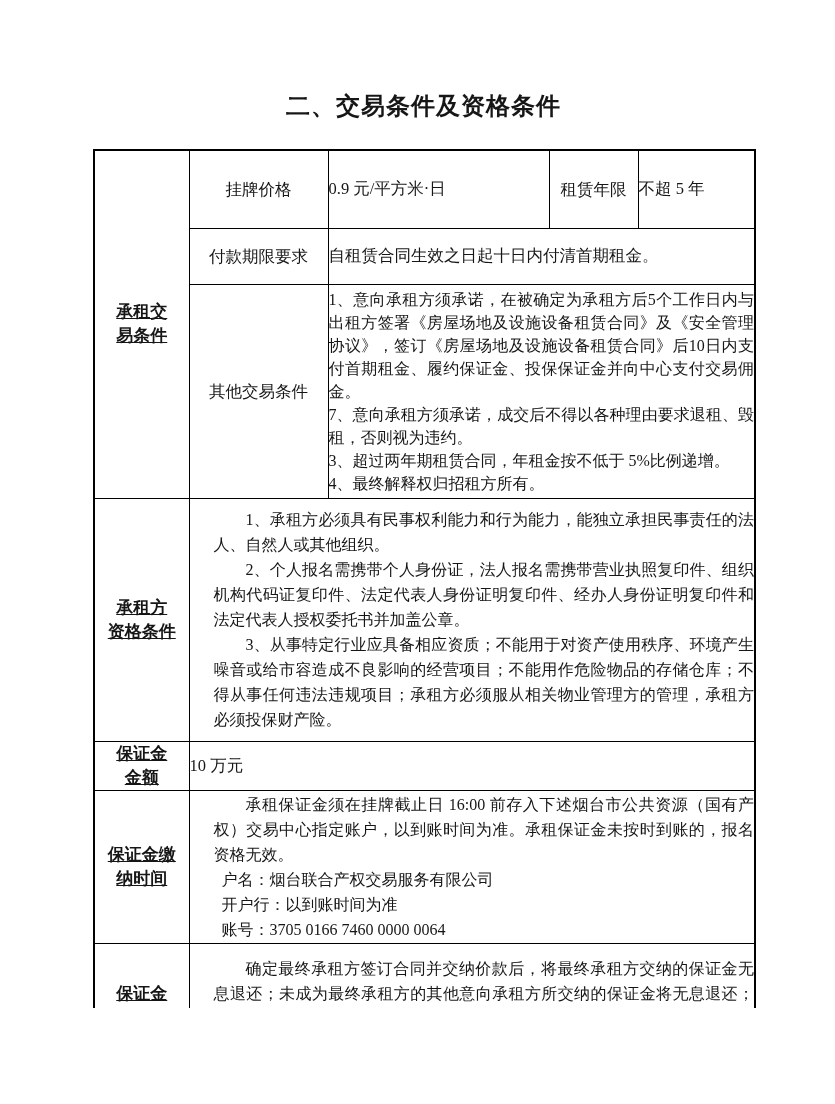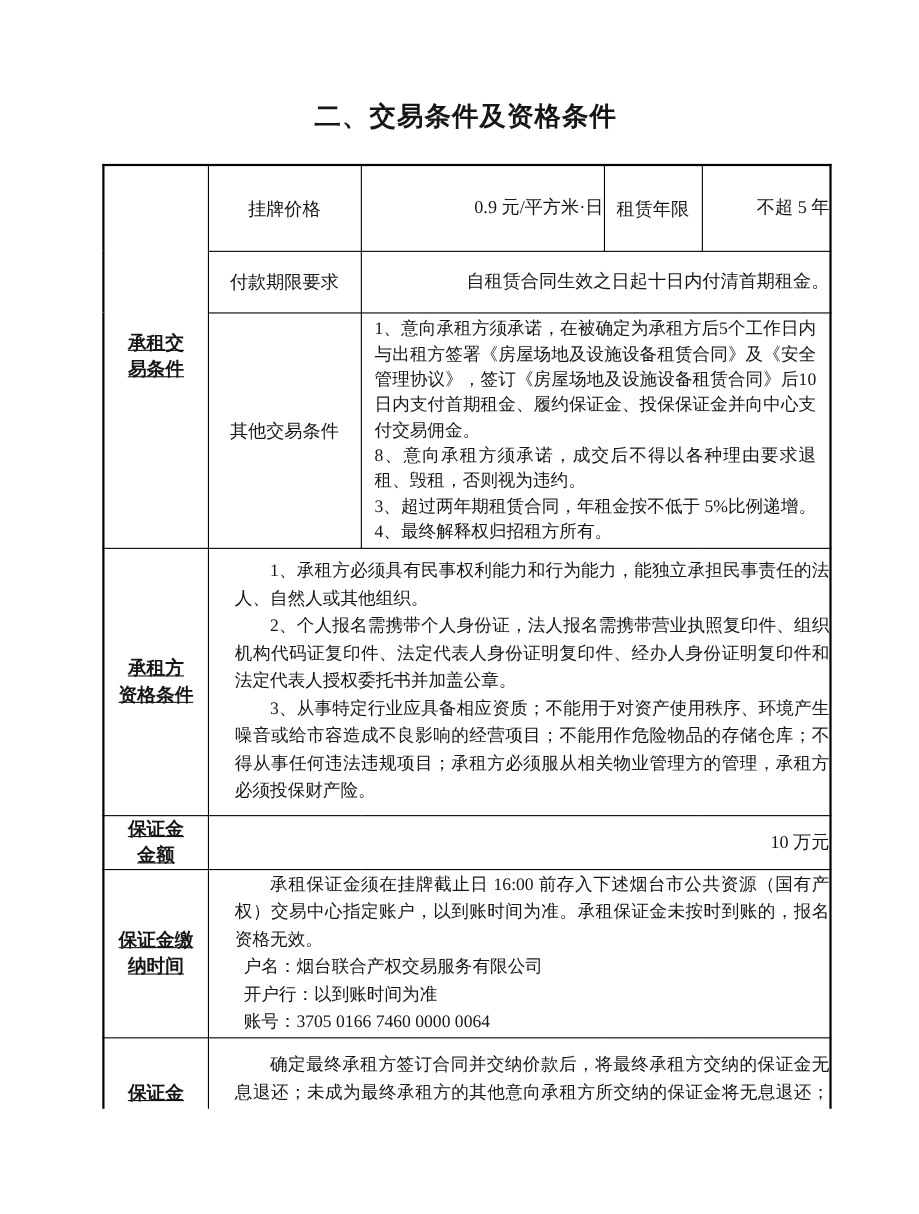--- a/index.html
+++ b/index.html
@@ -29,28 +29,28 @@
   .hdr{
     font-weight:700;font-size:17px;line-height:24px;
     text-align:center;
     text-decoration:underline;
   }
   
   .lbl{
     font-size:16.5px;line-height:23px;text-align:center;
   }
   .center-val{
-    font-size:16.5px;text-align:right;
+    font-size:16.5px;text-align:left;
   }
   .content{
     font-size:16px;line-height:25px;
     text-align:justify;
     padding:6px 9px 6px 9px;
   }
-  .content.tight{line-height:23px;padding:3px 12px;}
+  .content.tight{line-height:23px;padding:3px 0;}
   .para-indent{text-indent:2em;margin-left:24px;}
   .acct-line{padding-left:2em;text-align:left;}
   tr.r1{height:78px;}
   tr.r2{height:56px;}
   tr.r3{height:207px;}
   tr.r4{height:243px;}
   tr.r5{height:44px;}
   tr.r6{height:153px;}
   tr.r7{height:127px;}
 </style>
@@ -84,21 +84,21 @@
 
     <tr class="r2">
       <td class="lbl">付款期限要求</td>
       <td class="center-val" colspan="3">自租赁合同生效之日起十日内付清首期租金。</td>
     </tr>
 
     <tr class="r3">
       <td class="lbl">其他交易条件</td>
       <td class="content tight" colspan="3">
         <div>1、意向承租方须承诺，在被确定为承租方后5个工作日内与出租方签署《房屋场地及设施设备租赁合同》及《安全管理协议》，签订《房屋场地及设施设备租赁合同》后10日内支付首期租金、履约保证金、投保保证金并向中心支付交易佣金。</div>
-        <div>8、意向承租方须承诺，成交后不得以各种理由要求退租、毁租，否则视为违约。</div>
+        <div>7、意向承租方须承诺，成交后不得以各种理由要求退租、毁租，否则视为违约。</div>
         <div>3、超过两年期租赁合同，年租金按不低于 5%比例递增。</div>
         <div>4、最终解释权归招租方所有。</div>
       </td>
     </tr>
 
     <tr class="r4">
       <td class="hdr">
         <div>承租方</div>
         <div>资格条件</div>
       </td>

